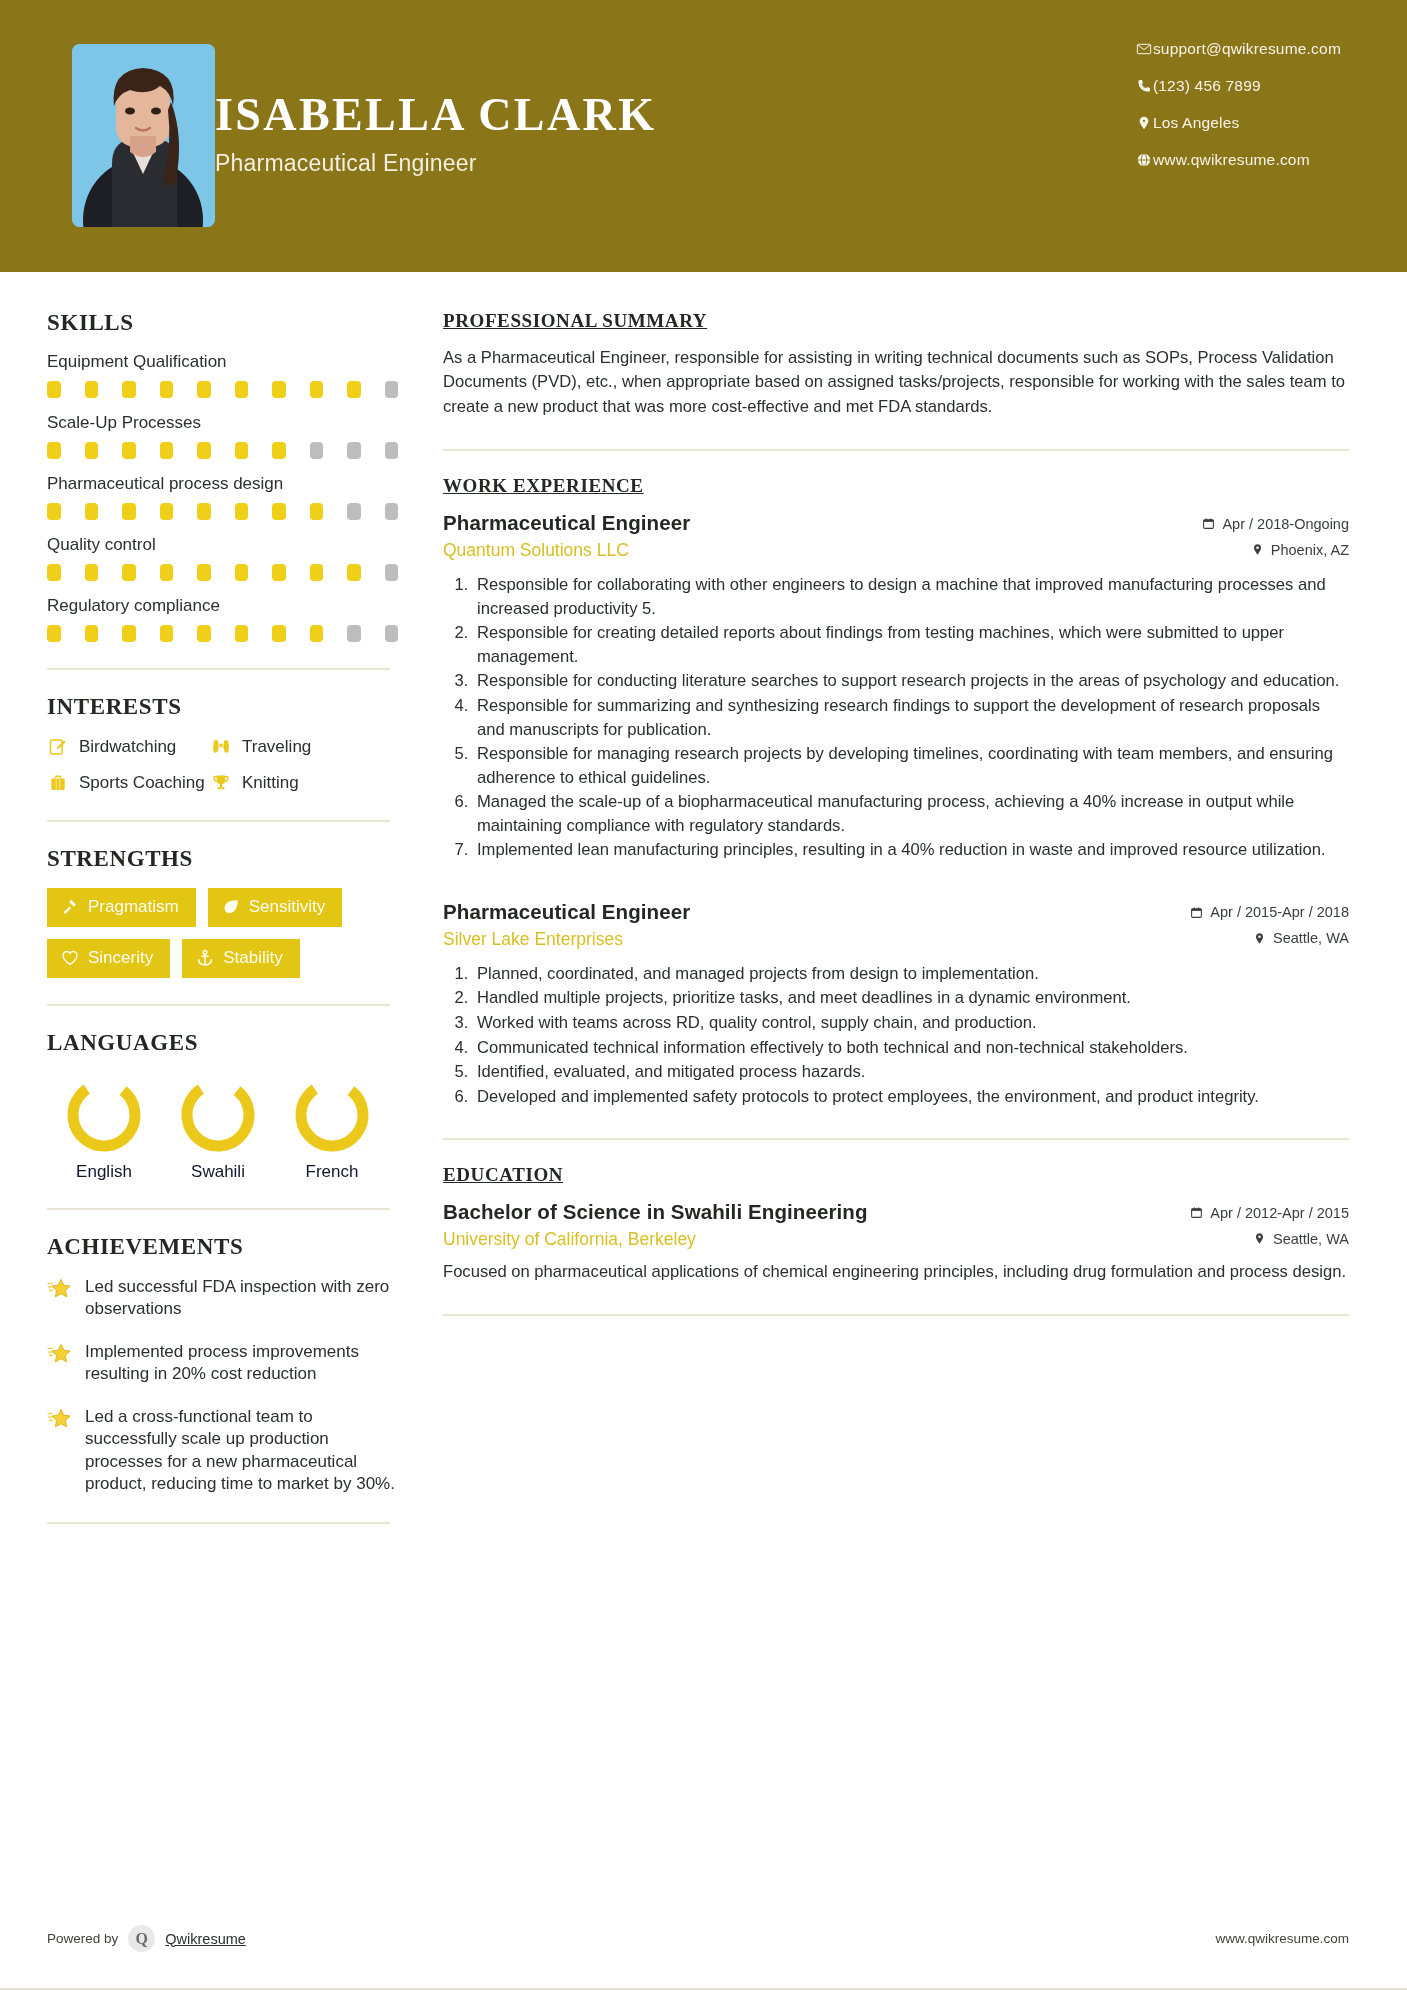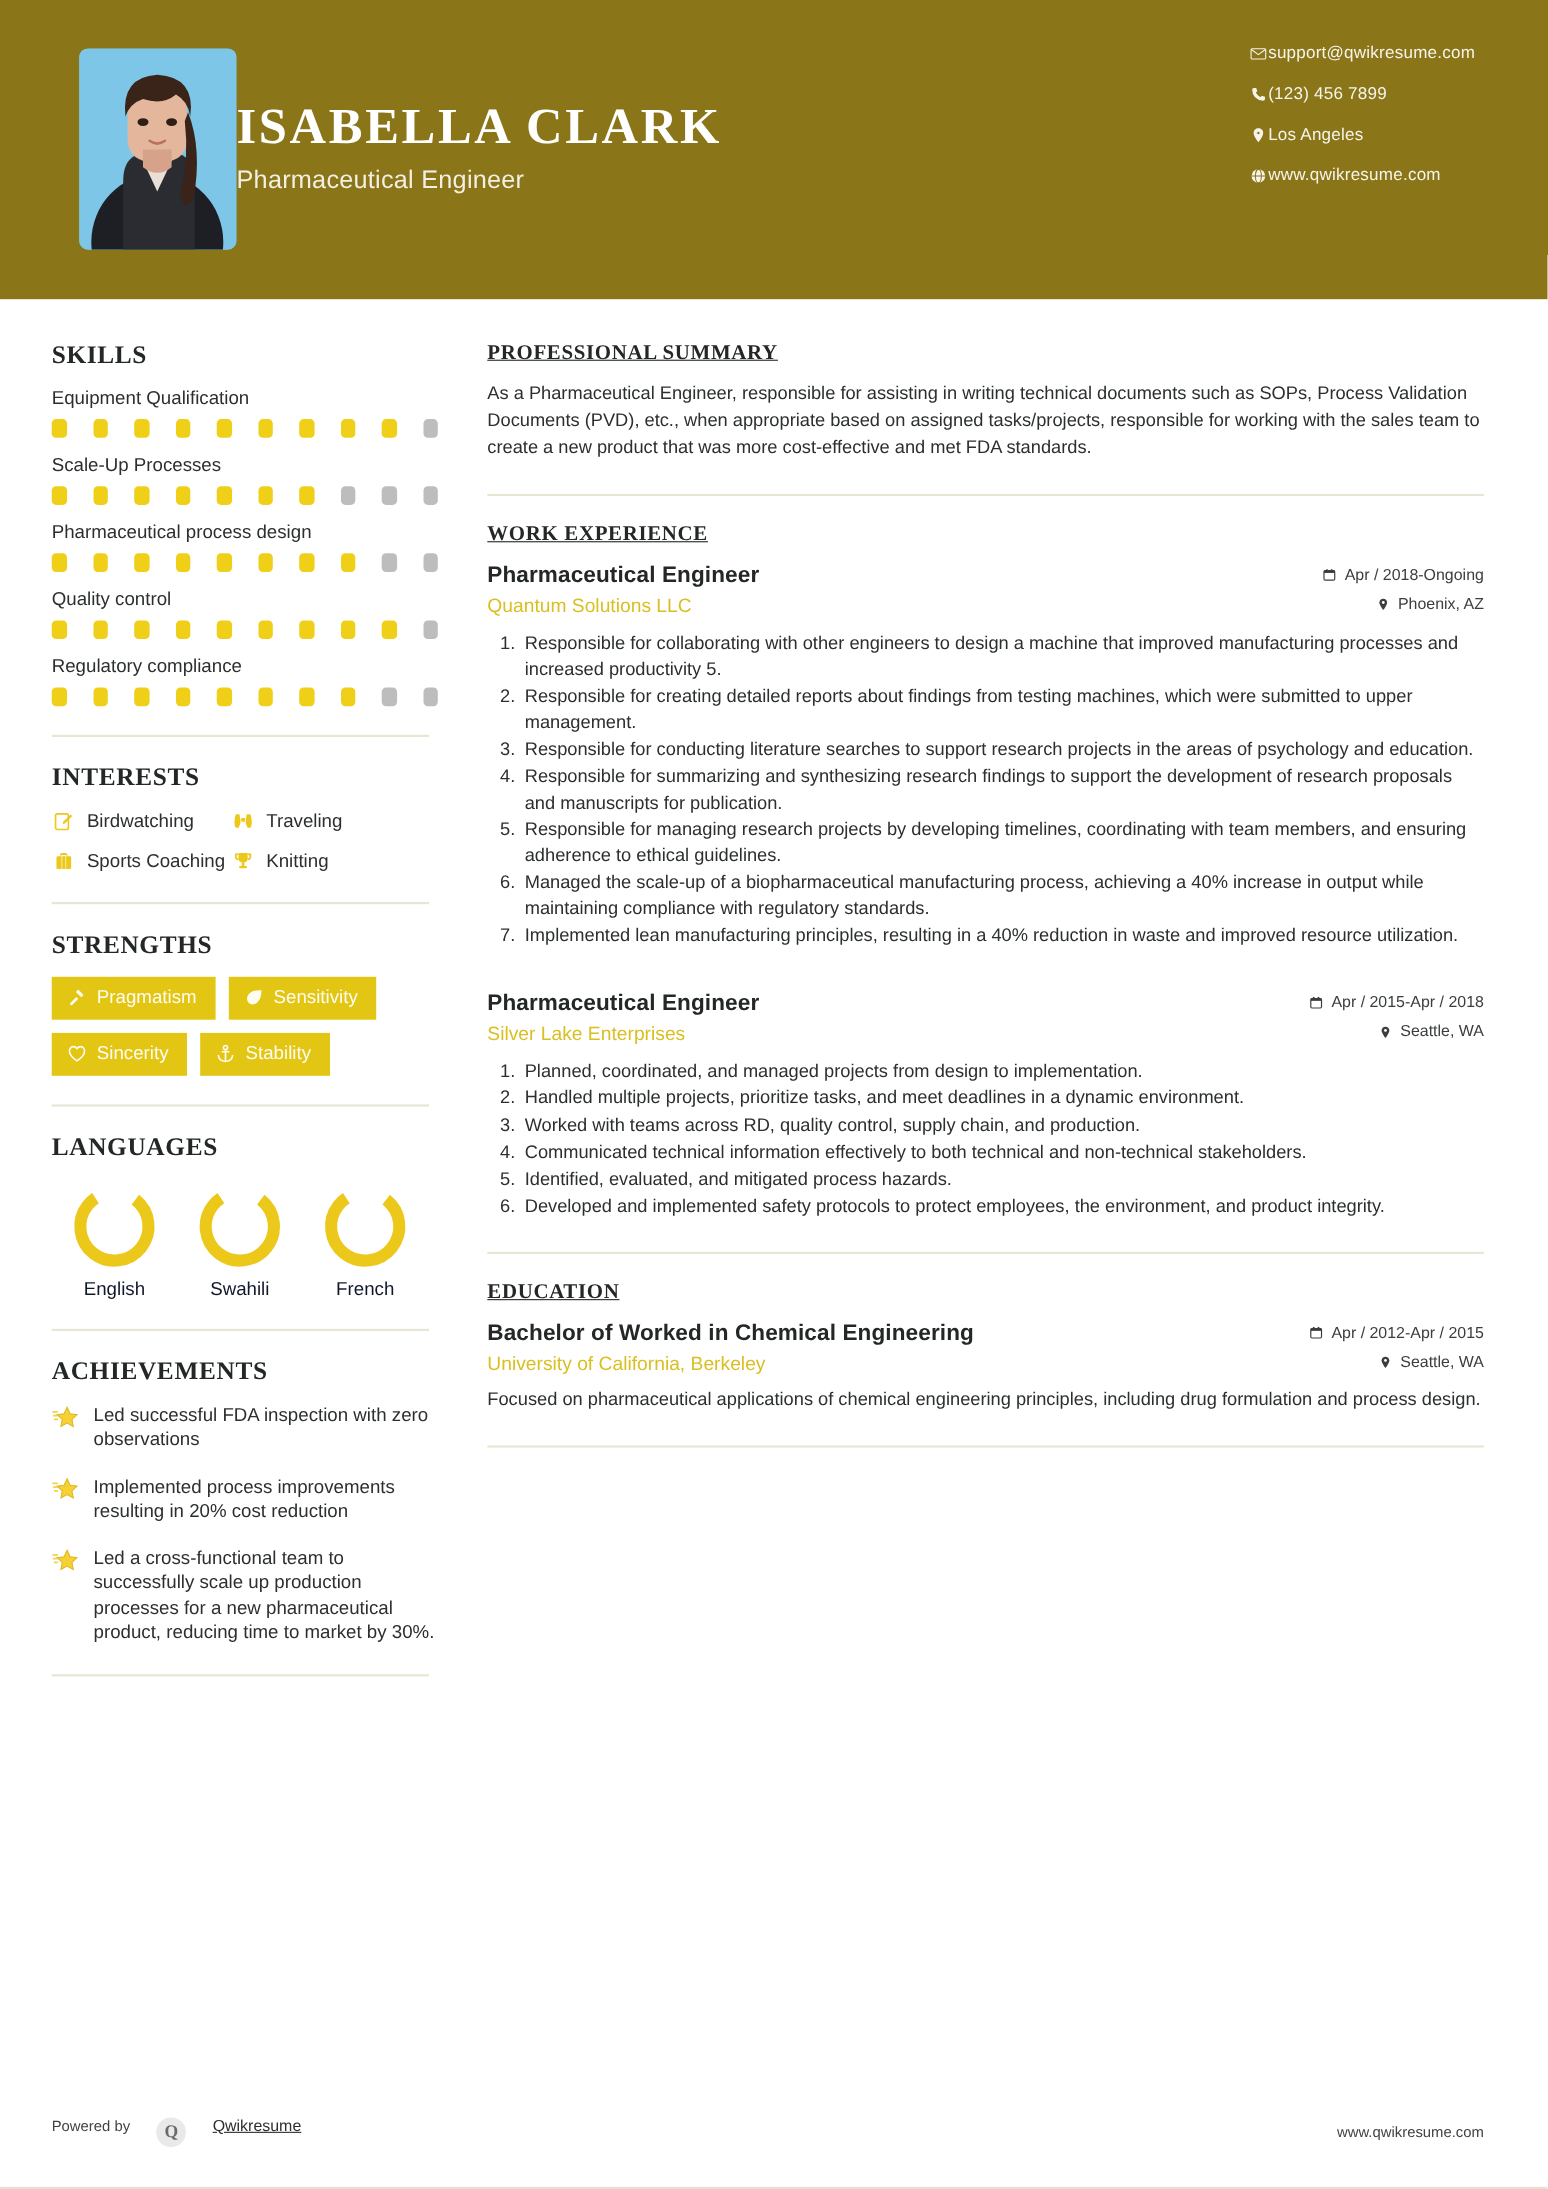--- a/index.html
+++ b/index.html
@@ -177,21 +177,21 @@
 
   
   .footer {
     position: absolute;
     left: 0; right: 0; bottom: 38px;
     display: flex;
     align-items: center;
     justify-content: space-between;
     padding: 0 58px 0 47px;
   }
-  .powered { display: flex; align-items: flex-start; gap: 24px; font-size: 13.5px; color: #40443f; }
+  .powered { display: flex; align-items: center; gap: 10px; font-size: 13.5px; color: #40443f; }
   .q-logo {
     width: 27px; height: 27px; border-radius: 50%;
     background: #e9e9e9; color: #6b6b6b;
     display: inline-flex; align-items: center; justify-content: center;
     font-family: "Liberation Serif", serif; font-size: 16px; font-weight: 700;
   }
   .q-name { font-size: 14.5px; color: #2b2f2e; text-decoration: underline; }
   .footer-url { font-size: 13.5px; color: #40443f; }
   .hr-bottom { position:absolute; left:0; right:0; bottom:0; height:2px; background:#e3e1d3; }
 </style>
@@ -581,21 +581,21 @@
             </div>
           </div>
       </div>
 
       <div class="divider r"></div>
 
       <div>
         <div class="sec-title right">EDUCATION</div>
         <div class="job">
           <div class="job-head">
-            <div class="job-title">Bachelor of Worked in Chemical Engineering</div>
+            <div class="job-title">Bachelor of Science in Swahili Engineering</div>
             <div class="job-meta">
               <svg viewBox="0 0 24 24">
                   <rect x="3" y="5" width="18" height="16" rx="2" fill="none" stroke="#3a3f3c" stroke-width="2"></rect>
                   <rect x="3" y="5" width="18" height="4"></rect>
                   <rect x="7" y="2.2" width="2" height="4" rx="0.8"></rect>
                   <rect x="15" y="2.2" width="2" height="4" rx="0.8"></rect>
                 </svg>
               <span>Apr / 2012-Apr / 2015</span>
             </div>
           </div>

